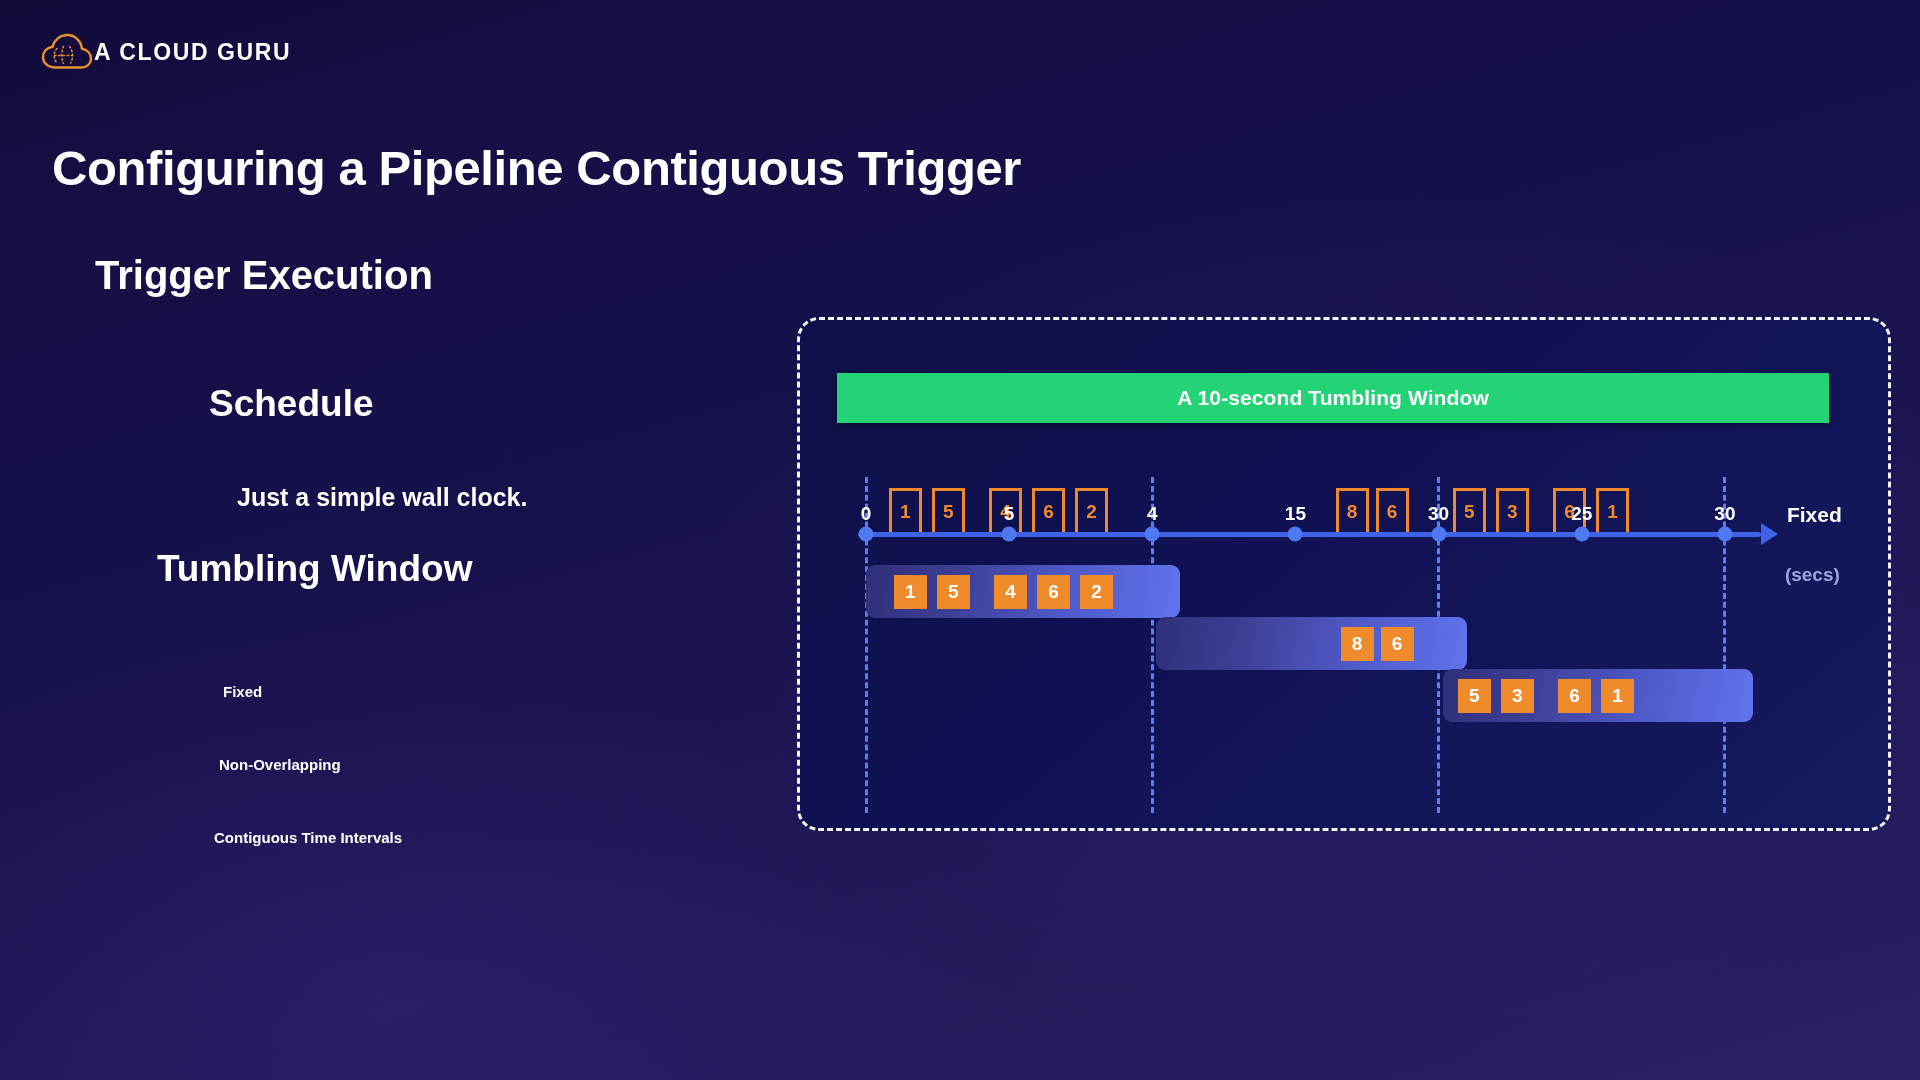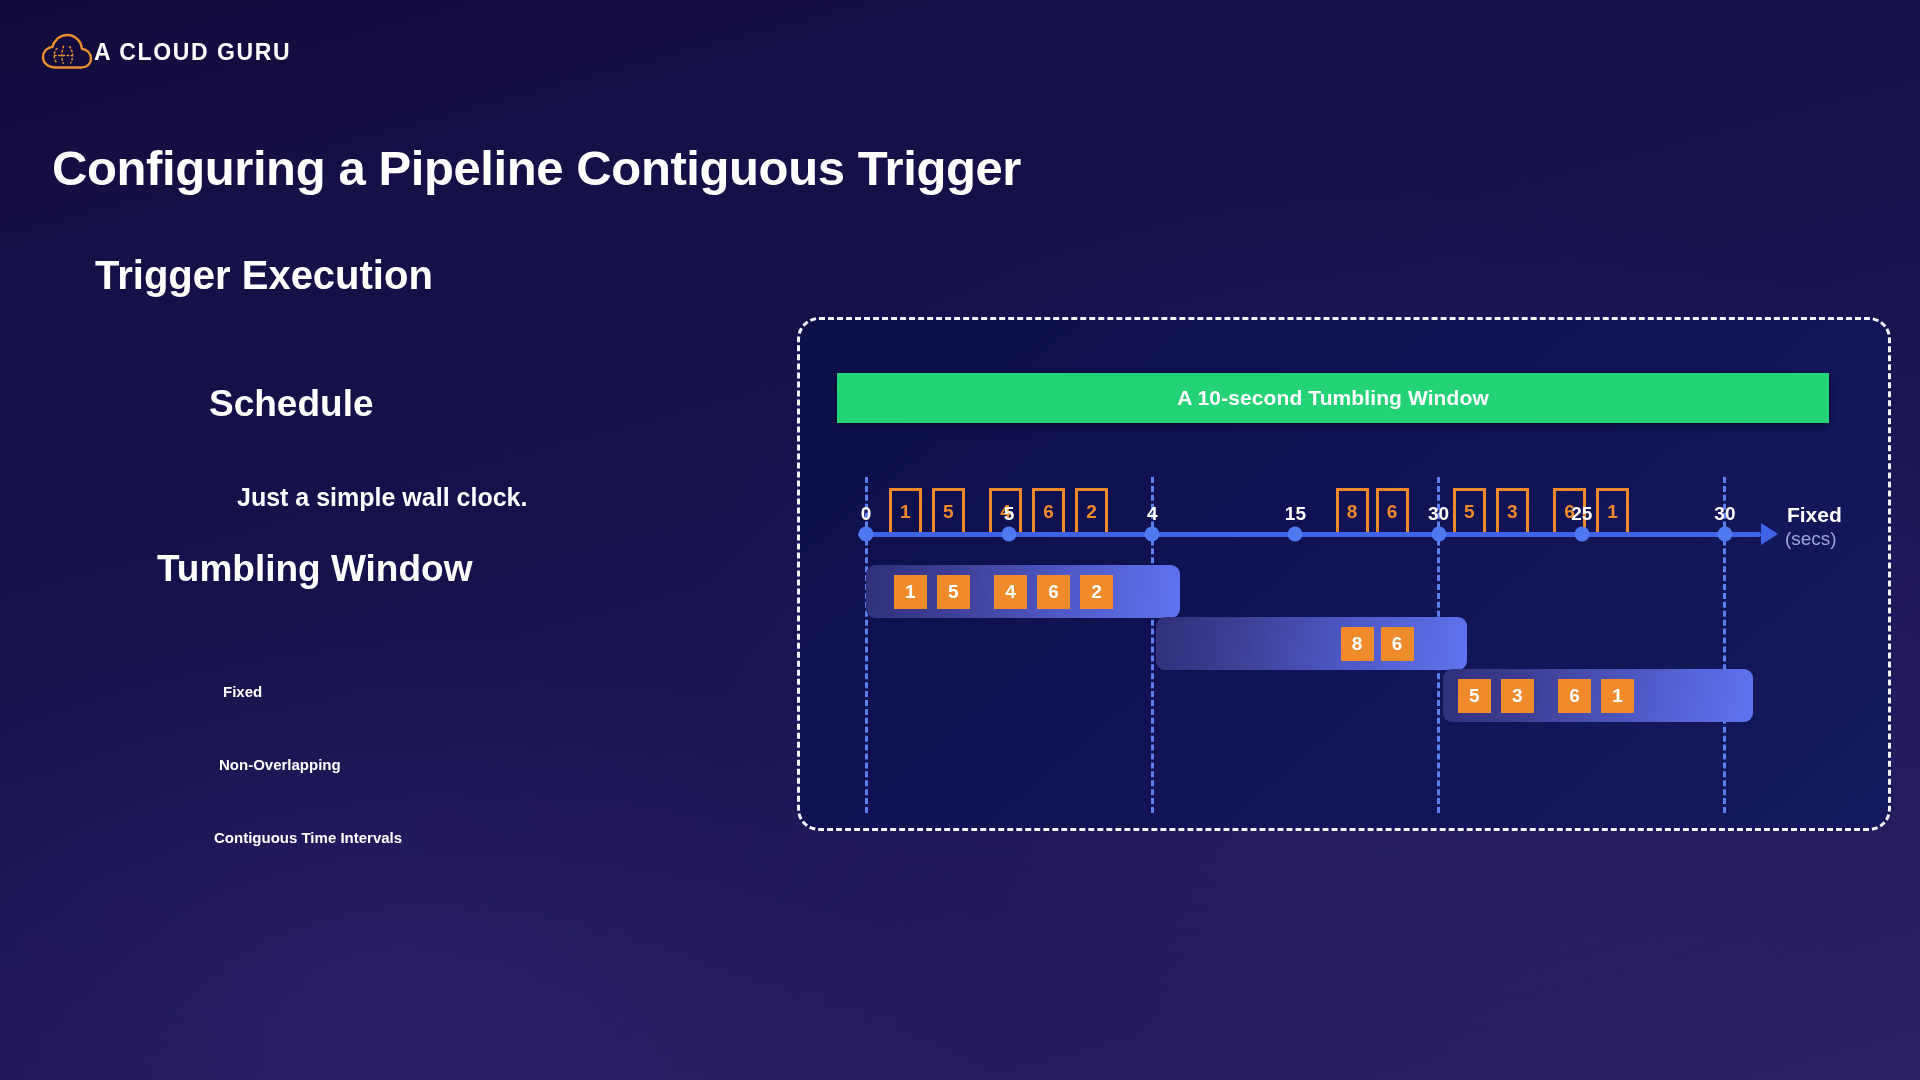--- a/index.html
+++ b/index.html
@@ -194,23 +194,24 @@
   .axis-title {
     position: absolute;
     font-size: 21px;
     font-weight: 700;
     color: #ffffff;
     white-space: nowrap;
   }
   .axis-units {
     position: absolute;
     font-size: 19px;
-    font-weight: 400;
+    font-weight: 700;
     color: #9aa6d8;
     white-space: nowrap;
+    margin-top: 36px;
   }
 
   
   .window-bar {
     position: absolute;
     height: 53px;
     border-radius: 9px;
     background: linear-gradient(100deg, #2f2f7a 0%, #3e3f95 28%, #4f58c6 62%, #5f74ef 100%);
     display: flex;
     align-items: center;

